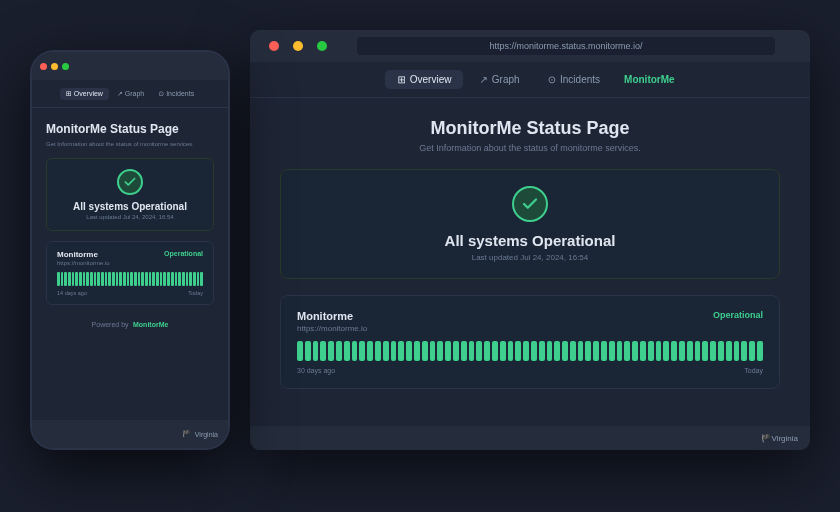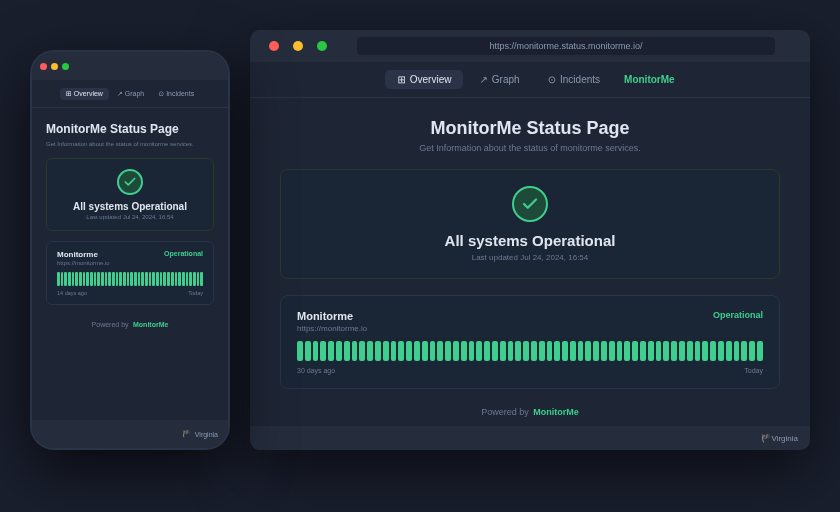--- a/index.html
+++ b/index.html
@@ -565,24 +565,20 @@
           <div class="uptime-segment up"></div>
           <div class="uptime-segment up"></div>
           <div class="uptime-segment up"></div>
         </div>
       <div class="uptime-labels">
         <span class="uptime-label">30 days ago</span>
         <span class="uptime-label">Today</span>
       </div>
     </div>
 
-    <div class="powered-by">
-      <span>Powered by</span>
-      <a href="#">MonitorMe</a>
-    </div>
   </div>
 
   <div class="desktop-bottom-bar">
     <span class="footer-flag">🏴</span>
     <span class="footer-flag">Virginia</span>
   </div>
 </div>
 
 <div class="mobile-window">
   <div class="mobile-titlebar">

